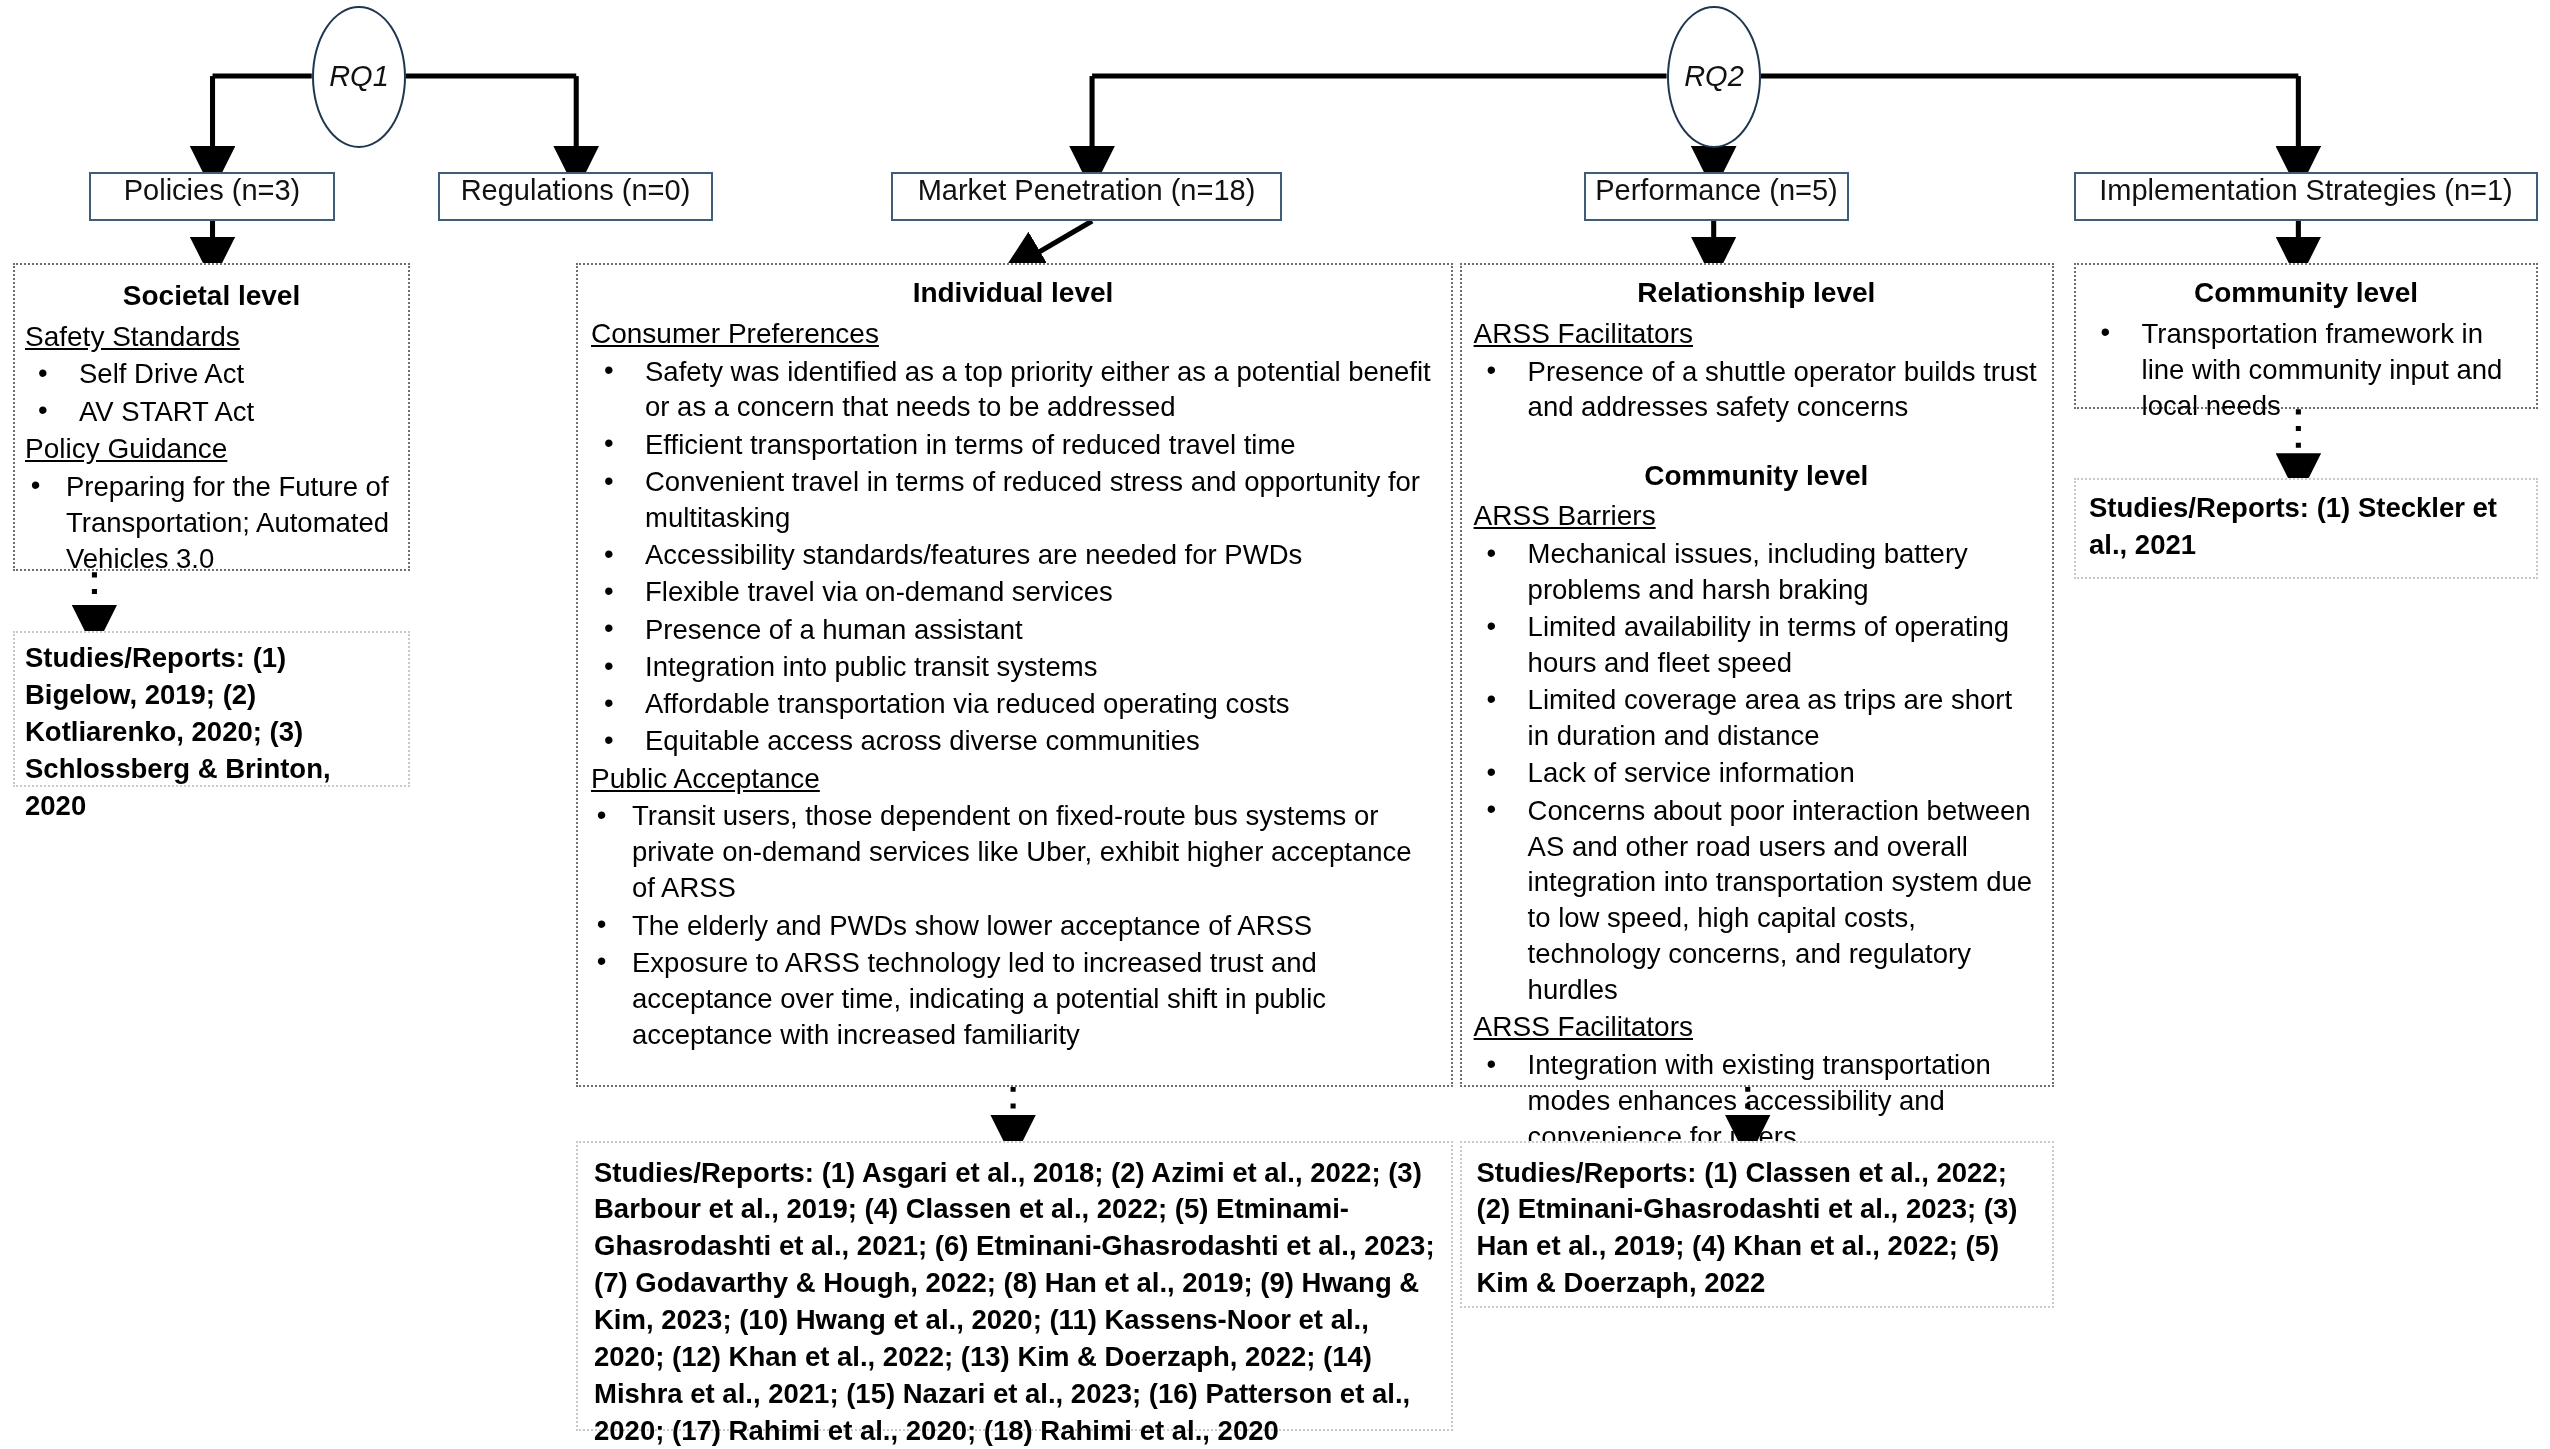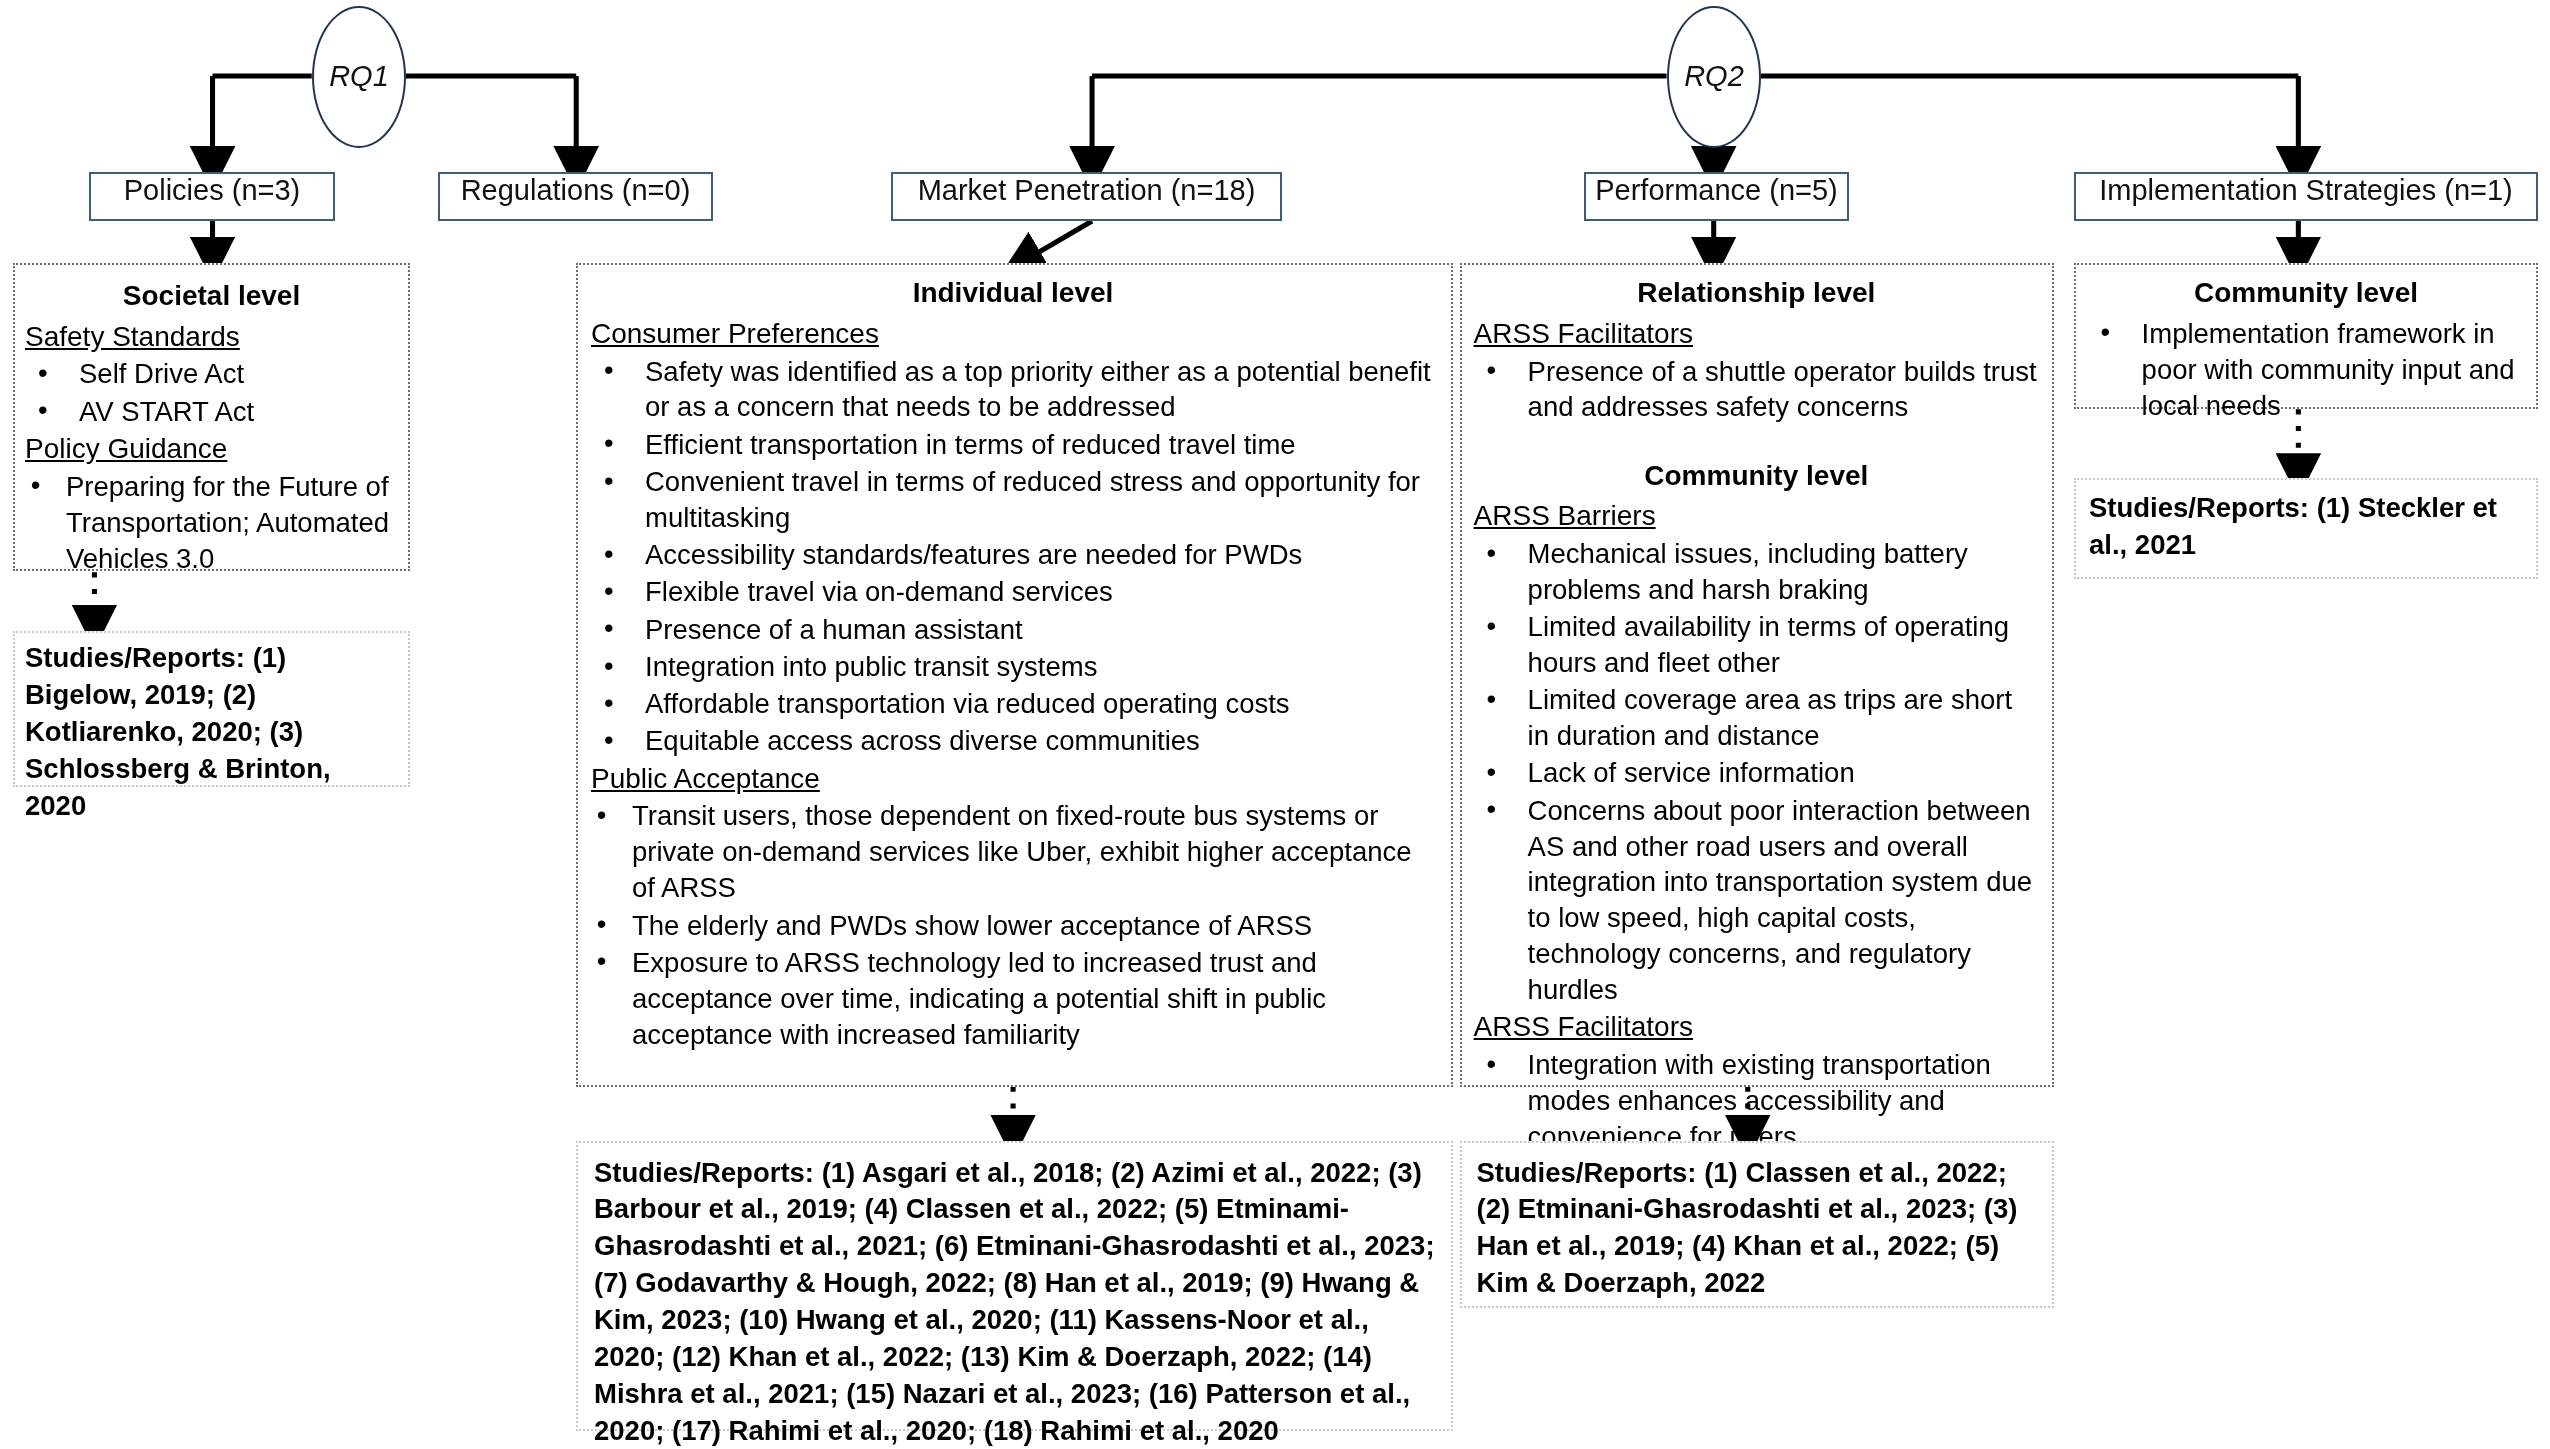--- a/index.html
+++ b/index.html
@@ -147,39 +147,39 @@
     <div class="lvltitle">Relationship level</div>
     <span class="subhead">ARSS Facilitators</span>
     <ul>
       <li>Presence of a shuttle operator builds trust and addresses safety concerns</li>
     </ul>
     <div class="spacer"></div>
     <div class="lvltitle">Community level</div>
     <span class="subhead">ARSS Barriers</span>
     <ul>
       <li>Mechanical issues, including battery problems and harsh braking</li>
-      <li>Limited availability in terms of operating hours and fleet other</li>
+      <li>Limited availability in terms of operating hours and fleet speed</li>
       <li>Limited coverage area as trips are short in duration and distance</li>
       <li>Lack of service information</li>
       <li>Concerns about poor interaction between AS and other road users and overall integration into transportation system due to low speed, high capital costs, technology concerns, and regulatory hurdles</li>
     </ul>
     <span class="subhead">ARSS Facilitators</span>
     <ul>
       <li>Integration with existing transportation modes enhances accessibility and convenience for users</li>
     </ul>
   </div>
 
   <div class="dashbox light ref" style="left:1460px;top:1141px;width:594px;height:167px;padding:11.6px 14.5px;">
     <span>Studies/Reports: (1) Classen et al., 2022; (2) Etminani-Ghasrodashti et al., 2023; (3) Han et al., 2019; (4) Khan et al., 2022; (5) Kim &amp; Doerzaph, 2022</span>
   </div>
 
   <div class="dashbox" style="left:2074px;top:263px;width:464px;height:146px;padding:4.3px 11.6px;">
     <div class="lvltitle">Community level</div>
     <ul>
-      <li>Implementation framework in poor with community input and local needs</li>
+      <li>Transportation framework in line with community input and local needs</li>
     </ul>
   </div>
 
   <div class="dashbox light ref" style="left:2074px;top:478px;width:464px;height:101px;padding:10px 13px;">
     <span>Studies/Reports: (1) Steckler et al., 2021</span>
   </div>
 
 </div>
 
 

